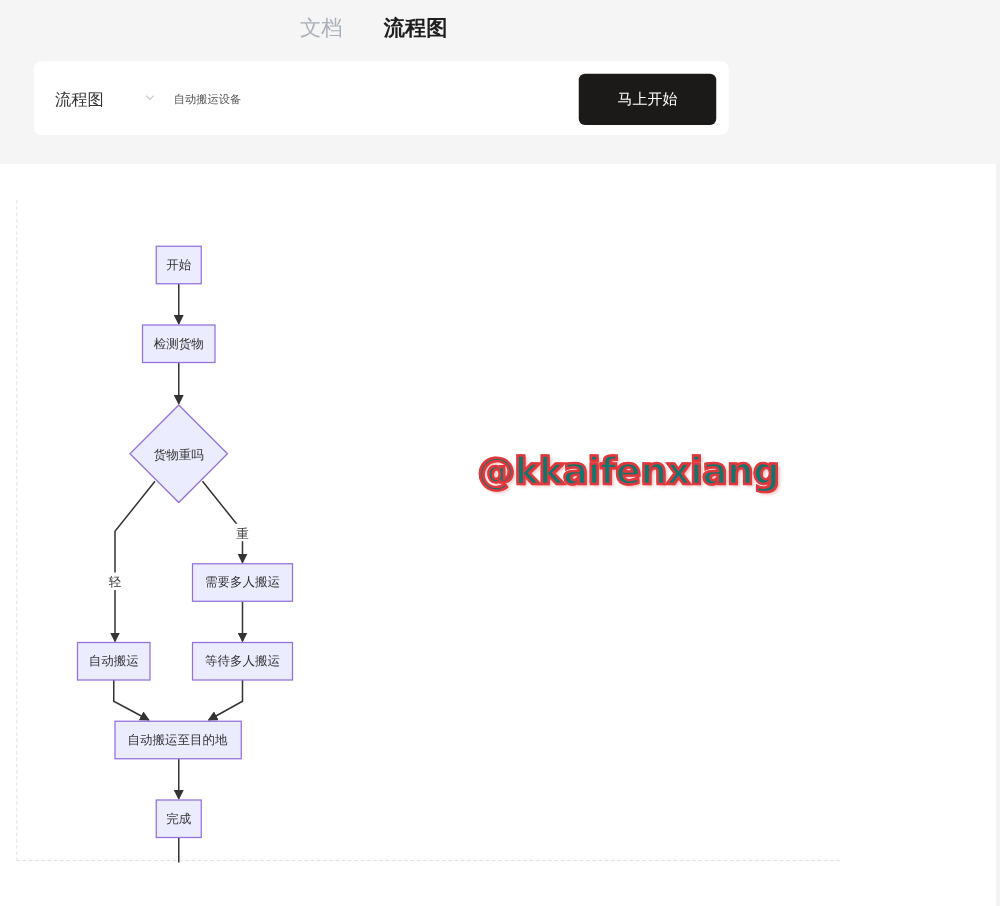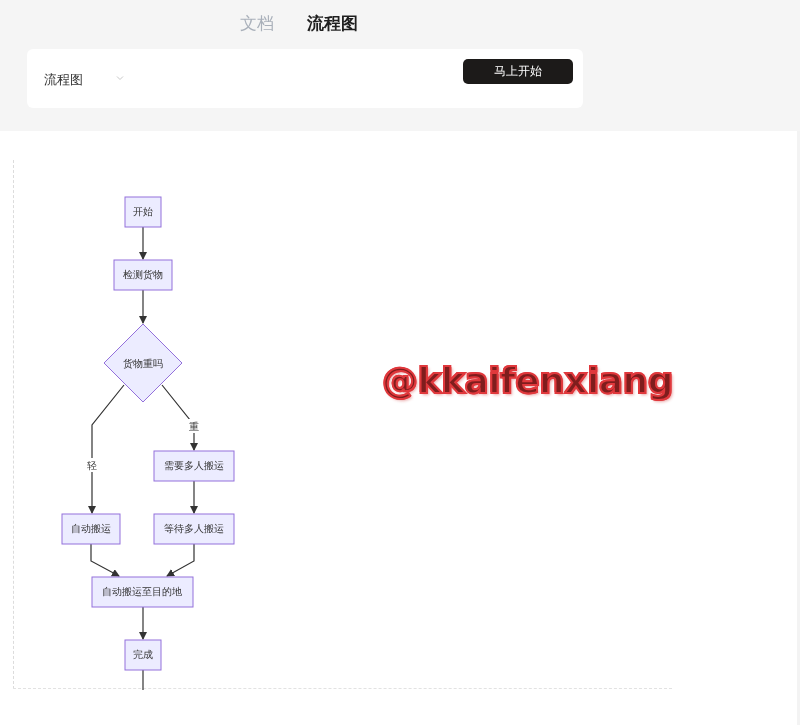--- a/index.html
+++ b/index.html
@@ -20,55 +20,56 @@
     .type-select { position: absolute; left: 17px; top: 20px; height: 22px; display: flex; align-items: center; cursor: pointer; }
     .type-label { font-size: 13px; color: #333; }
     .chev { position: absolute; left: 88px; top: 24px; width: 10px; height: 10px; }
     .topic-input {
       position: absolute; left: 112px; top: 18px; width: 300px; height: 24px;
       border: none; outline: none; background: transparent;
       font-family: "DejaVu Sans", "Liberation Sans", sans-serif;
       font-size: 9px; color: #555; padding: 0;
     }
     .start-btn {
-      position: absolute; left: 436px; top: 10px; width: 110px; height: 25px;
+      position: absolute; left: 436px; top: 10px; width: 110px; height: 41px;
       background: #1c1a19; color: #ffffff; border: none; border-radius: 5px;
       font-family: "DejaVu Sans", "Liberation Sans", sans-serif; font-size: 12px; cursor: pointer;
     }
     .panel { position: absolute; left: 0; top: 131px; width: 797px; height: 594px; background: #ffffff; }
     .right-strip { position: absolute; left: 797px; top: 131px; width: 3px; height: 594px; background: #f3f3f3; }
     .canvas-border {
       position: absolute; left: 13px; top: 160px; width: 658px; height: 528px;
       border-left: 1px dashed #dcdcdc; border-bottom: 1px dashed #e2e2e2;
     }
     svg.flow { position: absolute; left: 0; top: 0; }
     .node-text { font-family: "DejaVu Sans", "Liberation Sans", sans-serif; font-size: 10px; fill: #333; }
     .edge-label { font-family: "DejaVu Sans", "Liberation Sans", sans-serif; font-size: 10px; fill: #333; }
     .watermark {
       position: absolute; left: 382px; top: 360px;
       font-family: "DejaVu Sans", "Liberation Sans", sans-serif;
-      font-size: 36px; font-weight: bold; color: #7f1d1d; letter-spacing: -0.5px;
+      font-size: 30px; font-weight: bold; color: #0f766e; letter-spacing: -0.5px;
       -webkit-text-stroke: 2px #e0383c;
       text-shadow: 1px 1px 0 #e0383c, -1px -1px 0 #e0383c, 2px 2px 3px rgba(200,40,40,0.4);
     }
   </style>
 </head>
 <body>
 
 <div class="header">
   <span class="tab tab-doc">文档</span>
   <span class="tab tab-flow">流程图</span>
 
   <div class="card">
     <div class="type-select">
       <span class="type-label">流程图</span>
     </div>
     <svg class="chev" viewBox="0 0 10 10">
       <polyline points="2,3.5 5,6.5 8,3.5" fill="none" stroke="#c8c8c8" stroke-width="1"></polyline>
     </svg>
+    <input class="topic-input" type="text" value="自动搬运设备" style="">
     <button class="start-btn">马上开始</button>
   </div>
 </div>
 
 <div class="panel"></div>
 <div class="right-strip"></div>
 <div class="canvas-border"></div>
 
 <svg class="flow" width="800" height="725">
   <defs>

